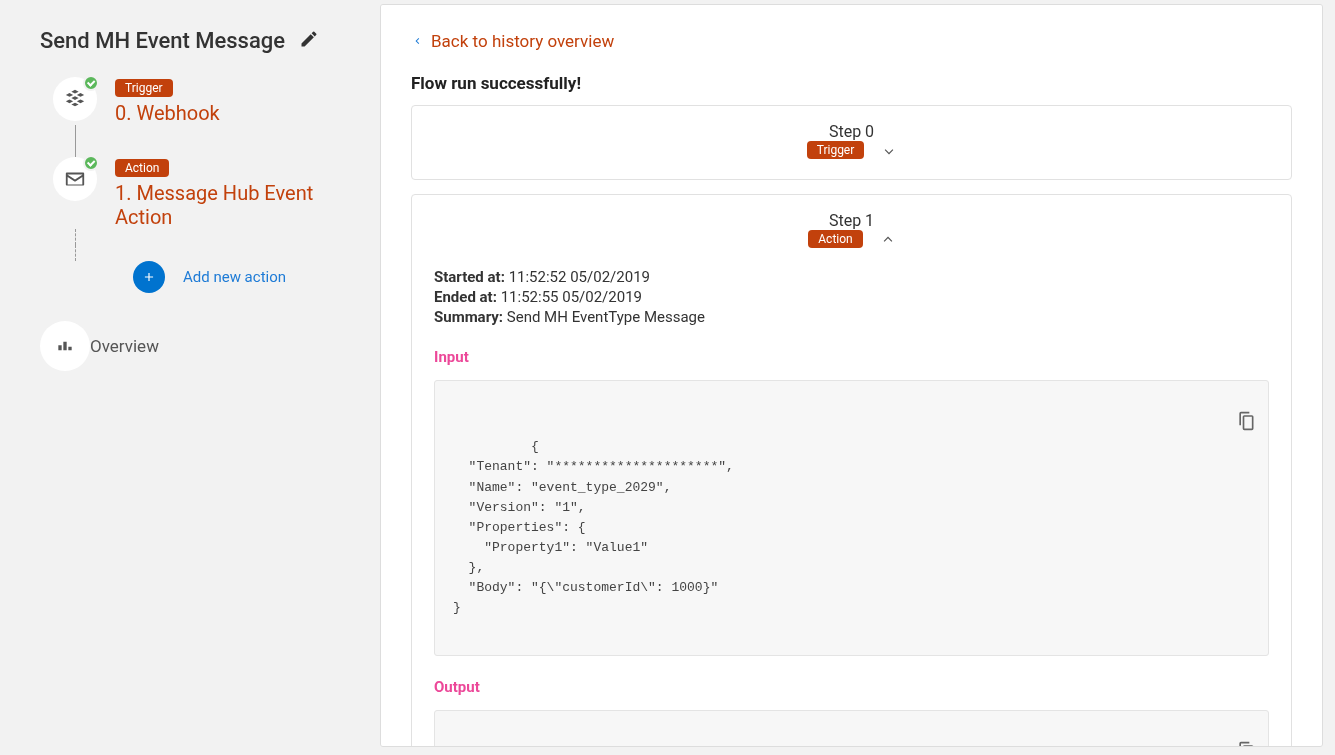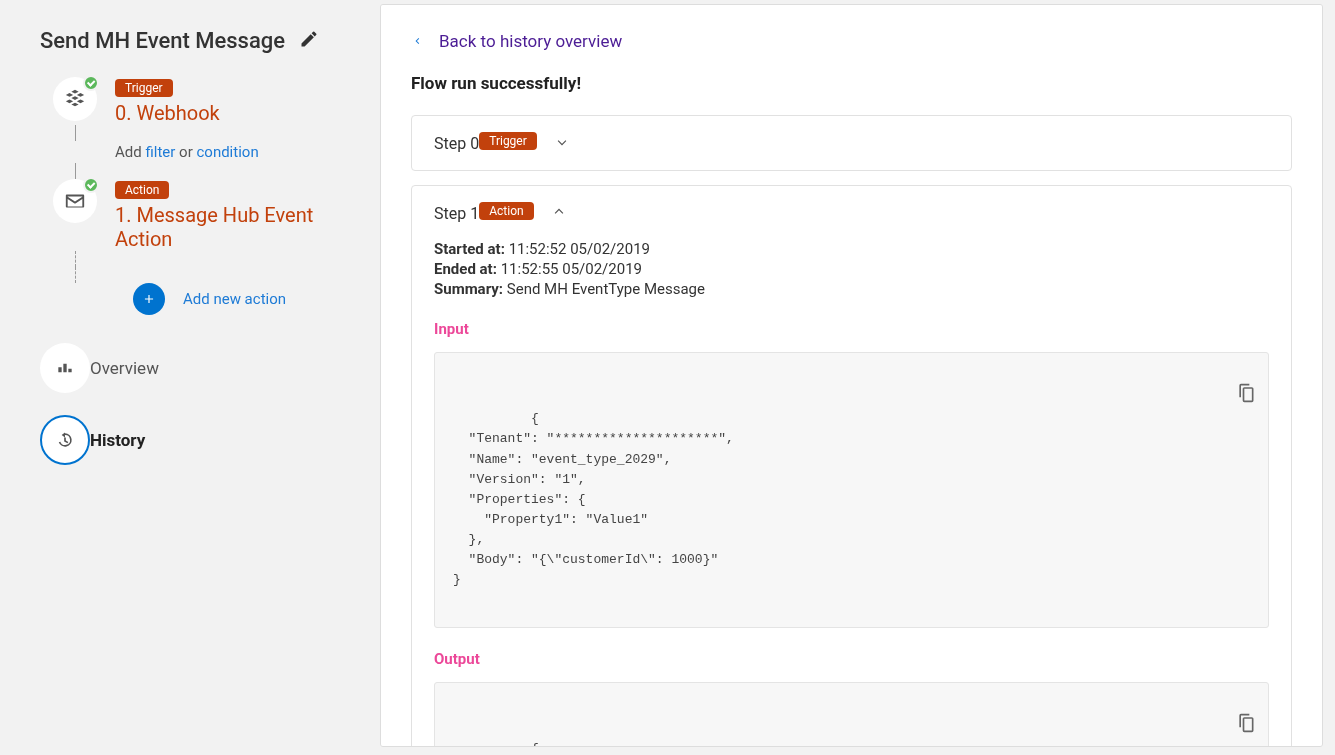--- a/index.html
+++ b/index.html
@@ -138,43 +138,45 @@
     background: #fff;
     border: 1px solid #ddd;
     border-radius: 3px;
     margin: 4px 12px 8px 0;
     padding: 26px 30px 20px 30px;
     overflow: auto;
   }
   .back-link {
     display: flex;
     align-items: center;
-    gap: 16px;
-    color: #4c1d95;
+    gap: 8px;
+    color: #c2410c;
     font-size: 17px;
     cursor: pointer;
     margin-bottom: 22px;
   }
   .back-link svg { width: 12px; height: 12px; fill: #1e7bd6; }
   .status-heading {
     font-size: 17px;
     font-weight: 700;
     color: #222;
-    margin-bottom: 22px;
+    margin-bottom: 12px;
   }
   .step-card {
     border: 1px solid #e1e1e1;
     border-radius: 4px;
     margin-bottom: 14px;
   }
   .step-card-header {
     display: flex;
     align-items: center;
+    justify-content: space-between;
     padding: 16px 22px;
     cursor: pointer;
+    flex-direction: column;
   }
   .step-card-title { font-size: 16px; color: #333; }
   .step-card-right {
     display: flex;
     align-items: center;
     gap: 18px;
   }
   .chev svg { width: 14px; height: 14px; fill: #555; }
   .step-card-body {
     padding: 0 22px 22px 22px;
@@ -234,26 +236,20 @@
           <span class="success-badge"></span>
         </div>
         <div class="step-meta">
           <span class="pill">Trigger</span>
           <div class="step-label">0. Webhook</div>
         </div>
       </div>
 
       <div class="connector solid"></div>
 
-      <div class="add-filter-line">
-        <span>Add</span>
-        <a>filter</a>
-        <span>or</span>
-        <a>condition</a>
-      </div>
 
       <div class="connector solid"></div>
 
       <div class="step-row">
         <div class="step-circle">
           <svg viewBox="0 0 24 24">
               <path d="M3 5h18a1 1 0 0 1 1 1v12a1 1 0 0 1-1 1H3a1 1 0 0 1-1-1V6a1 1 0 0 1 1-1zm1 2v.3l8 5.2 8-5.2V7H4zm16 2.7l-7.5 4.9a1 1 0 0 1-1 0L4 9.7V18h16V9.7z"></path>
             </svg>
           <span class="success-badge"></span>
         </div>
@@ -277,28 +273,20 @@
     </div>
 
     <div class="nav-list">
       <div class="nav-item">
         <span class="nav-circle">
           <svg viewBox="0 0 24 24">
               <path d="M4 17h4v-6H4v6zm6 0h4V7h-4v10zm6 0h4v-4h-4v4z"></path>
             </svg>
         </span>
         <span class="nav-label">Overview</span>
-      </div>
-      <div class="nav-item active">
-        <span class="nav-circle">
-          <svg viewBox="0 0 24 24">
-              <path d="M12 4a8 8 0 1 1-7.5 10.7l1.9-.7A6 6 0 1 0 12 6v3l-4-3 4-3v1zM11 9h2v3.6l3 1.7-1 1.7-4-2.3V9z"></path>
-            </svg>
-        </span>
-        <span class="nav-label">History</span>
       </div>
     </div>
 
   </aside>
 
   <main class="main">
 
     <div class="back-link">
       <svg viewBox="0 0 24 24">
           <path d="M15 6l-6 6 6 6 1.4-1.4L11.8 12l4.6-4.6z"></path>

